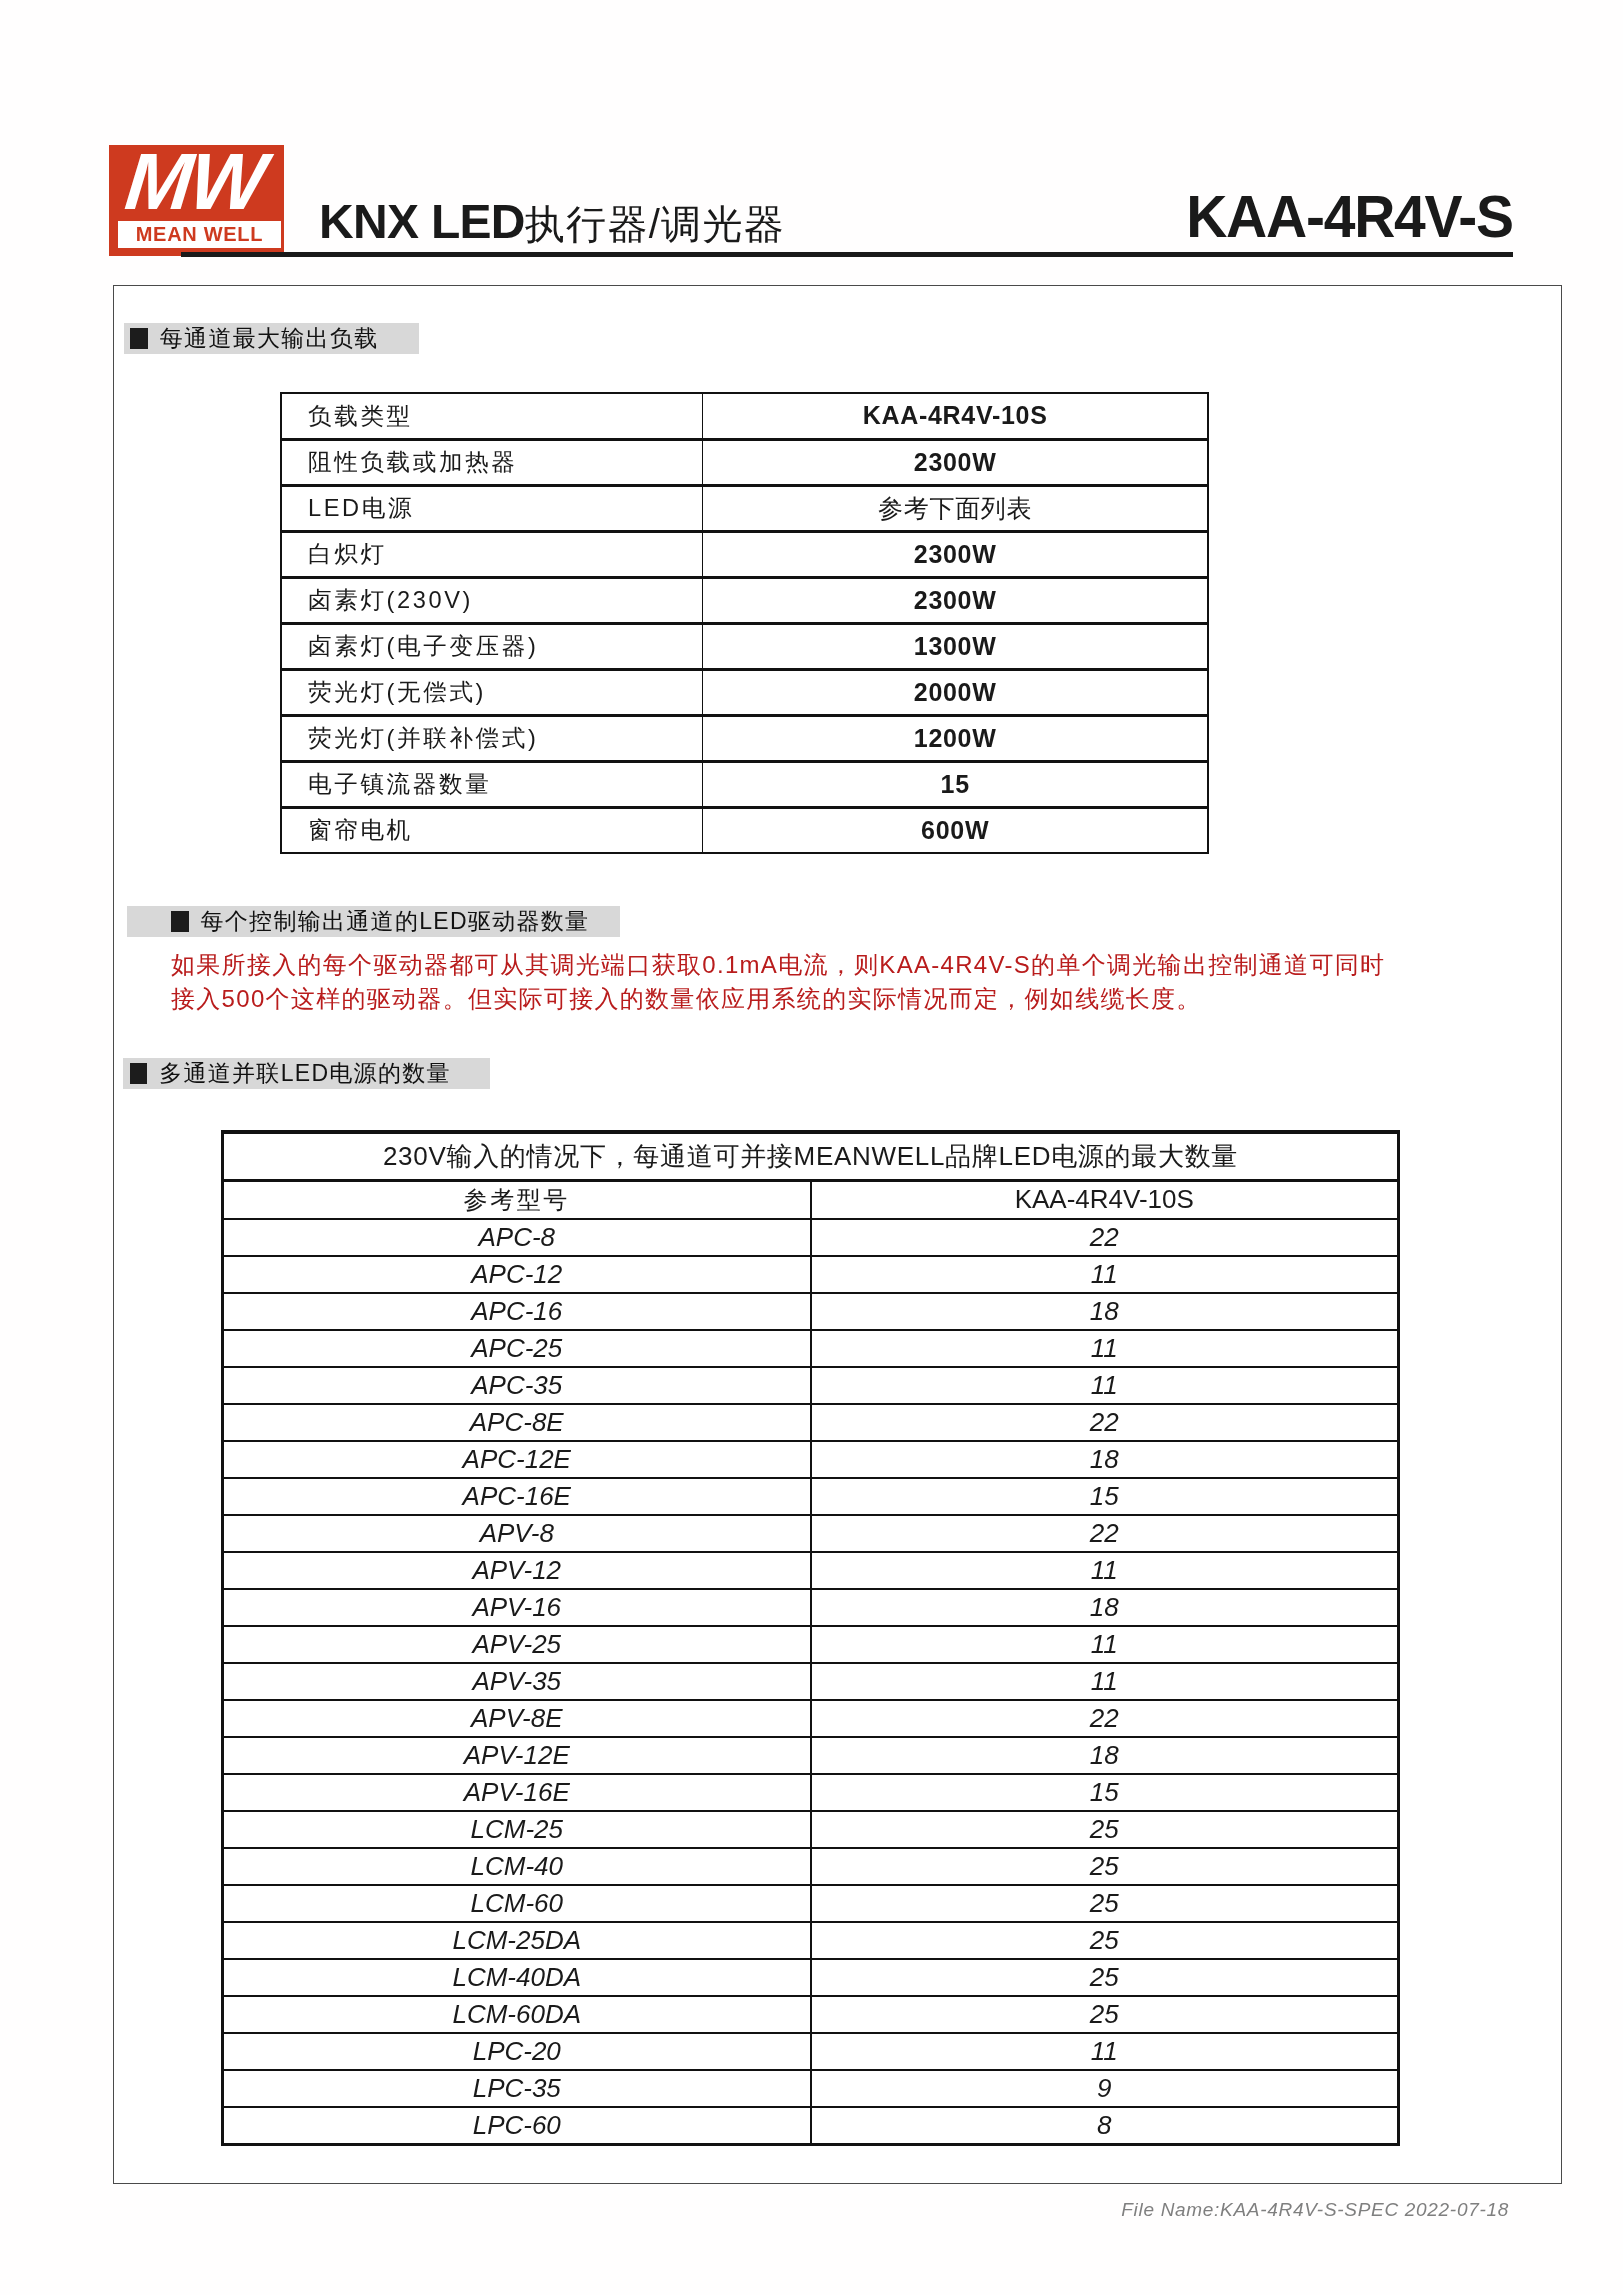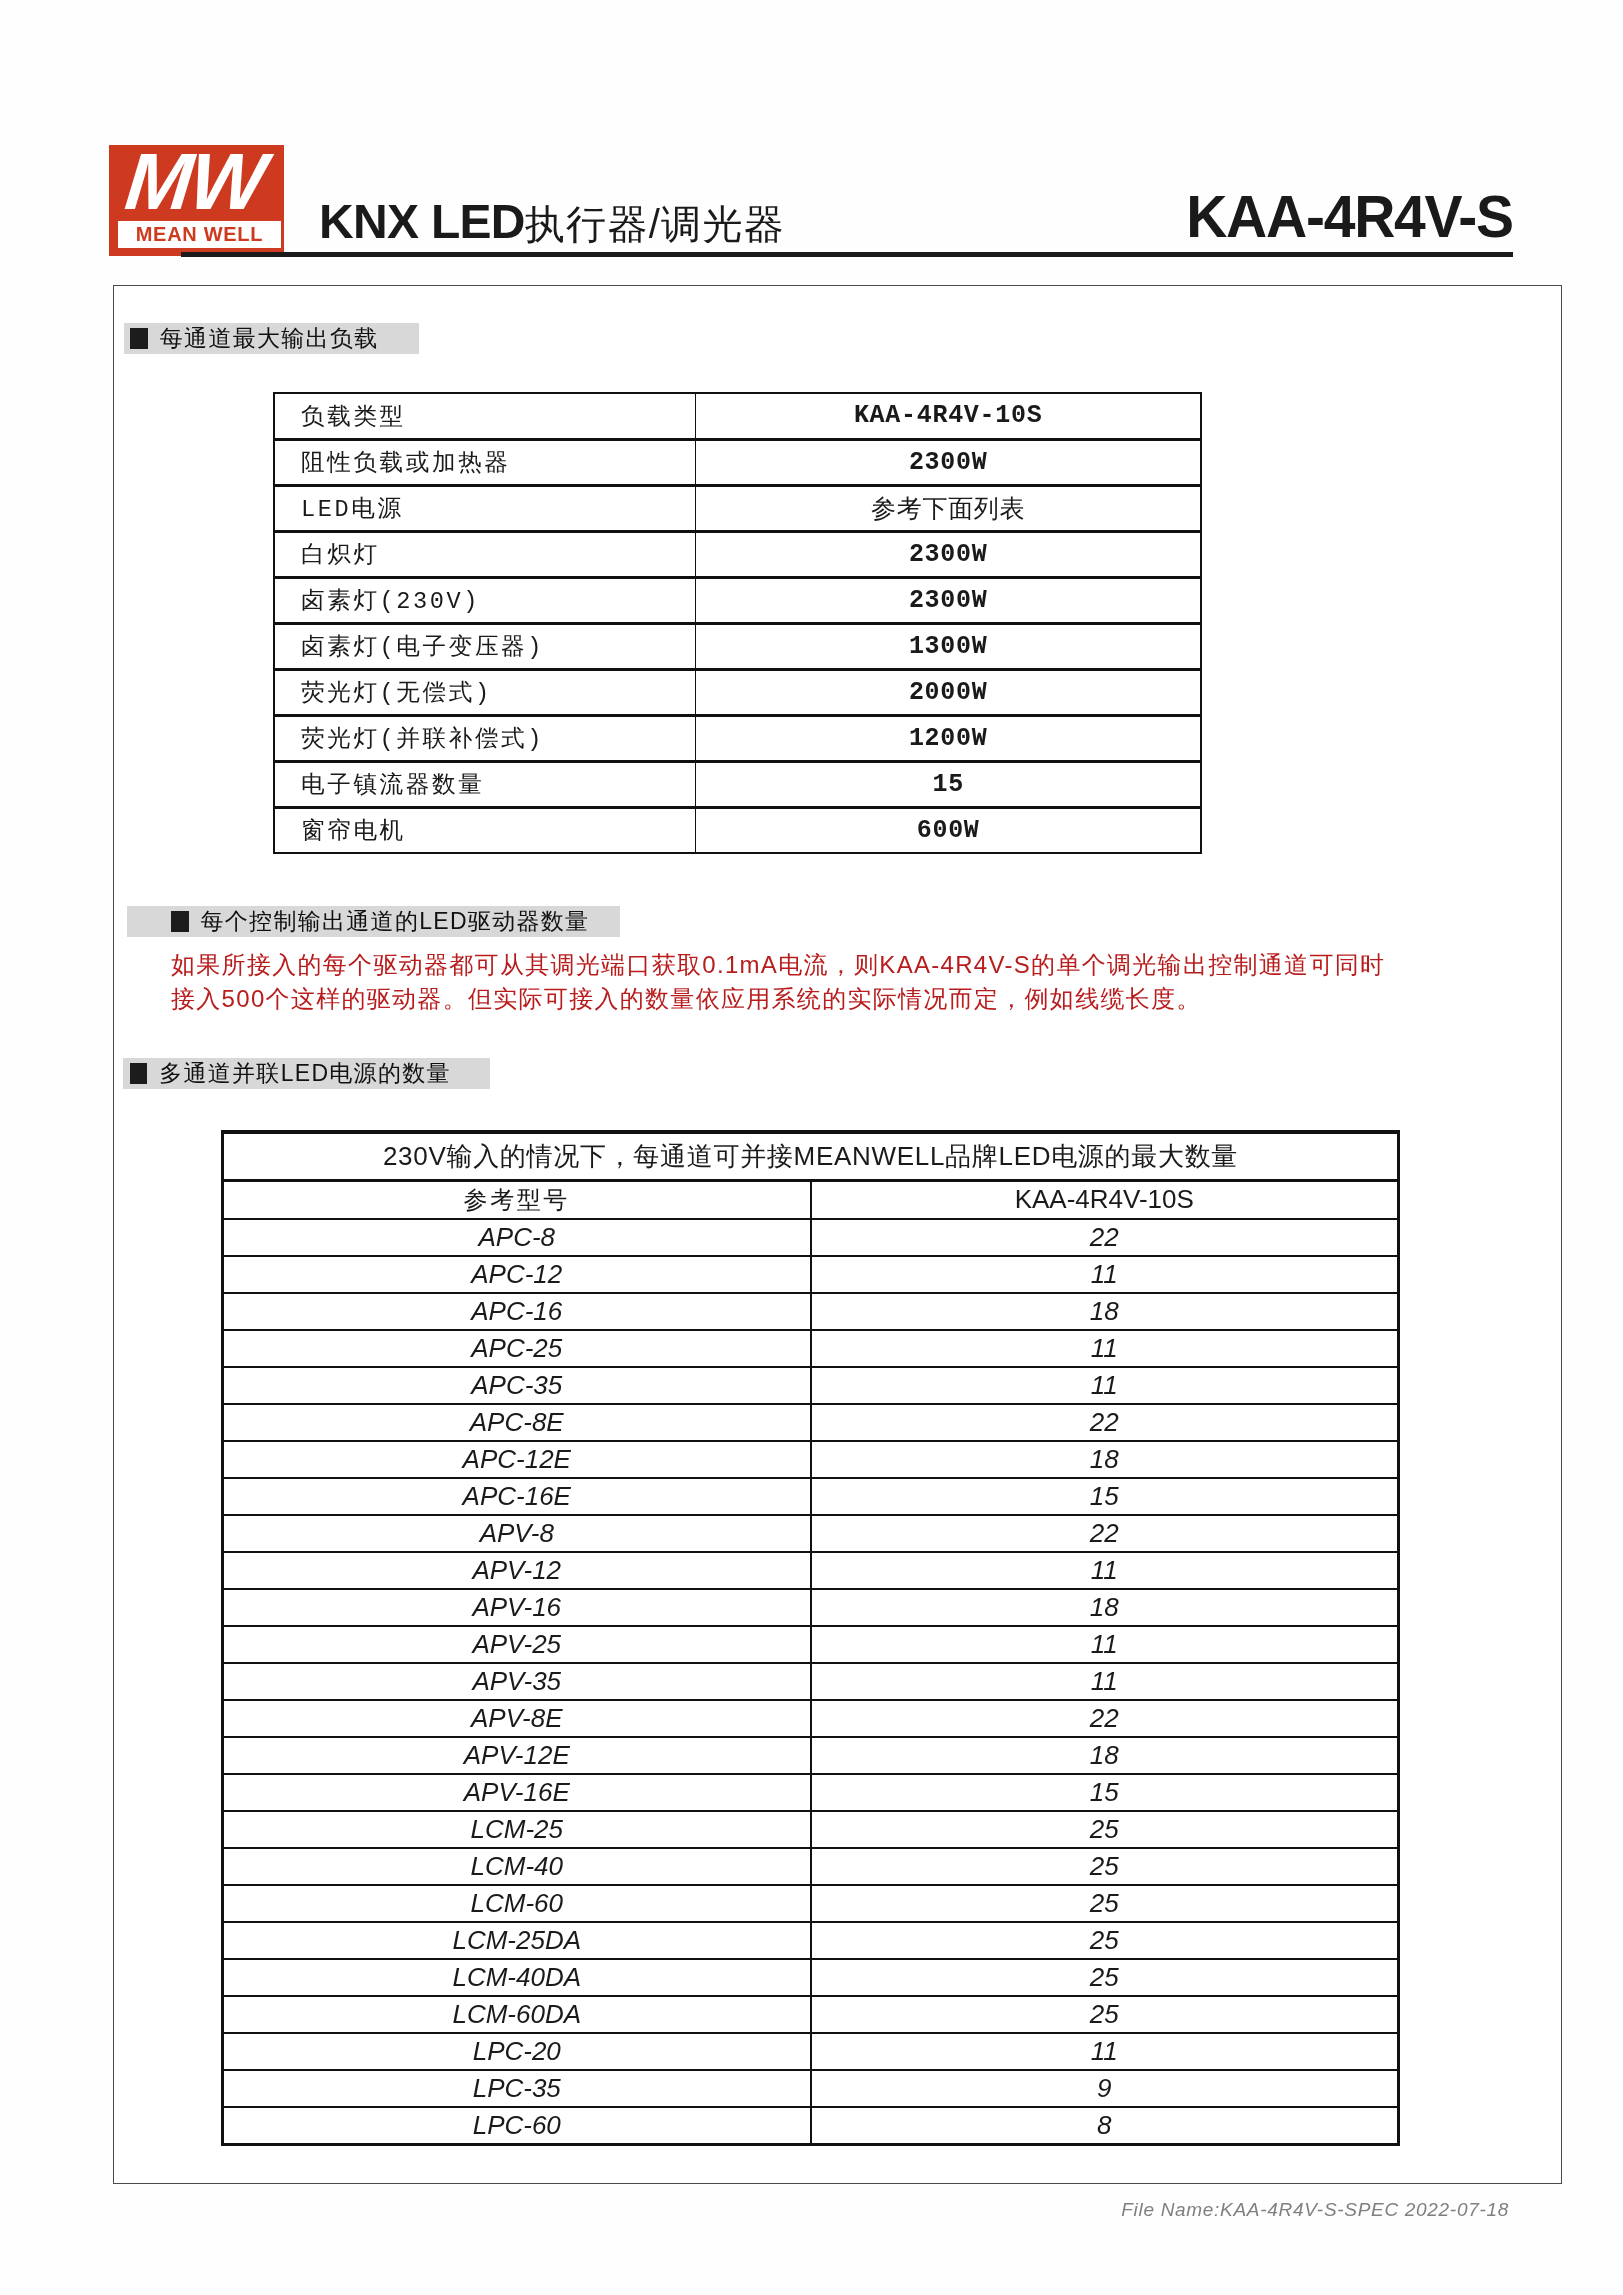--- a/index.html
+++ b/index.html
@@ -30,22 +30,22 @@
 
   .sec { position:absolute; height:31px; background:#d8d8d8; display:flex; align-items:center;
          padding:0 14.4px 0 6.5px; white-space:nowrap; }
   .sec .sq  { width:17.7px; height:21px; background:#1c1c1c; margin-right:11.8px; flex:0 0 auto; }
   .sec .txt { font-size:23px; letter-spacing:1.3px; color:#111111; }
   .sec-1 { left:9.8px;  top:37px;   min-width:295px; }
   .sec-2 { left:13px;  top:620px;  min-width:493px;padding-left:44px; }
   .sec-3 { left:9.2px;  top:772px; min-width:367px; }
 
   
-  .table1 { position:absolute; left:159px; top:106px; width:929px;
-            border-collapse:collapse; table-layout:fixed; background:#ffffff;font-family:Liberation Mono, monospace; }
+  .table1 { position:absolute; left:166px; top:106px; width:929px;
+            border-collapse:collapse; table-layout:fixed; background:#ffffff; }
   .table1 { border:2.6px solid #111111; }
   .table1 tr { height:46px; }
   .table1 tr + tr td { border-top:3.3px solid #111111; }
   .table1 td { vertical-align:middle; }
   .table1 td.t1-label { width:45.5%; border-right:1.3px solid #111111; padding-left:26px;
                         font-size:23.6px; letter-spacing:2.6px; }
   .table1 td.t1-value { text-align:center; font-size:25px; letter-spacing:0.7px; }
   .table1 td.t1-value.b { font-weight:bold; }
 
   

